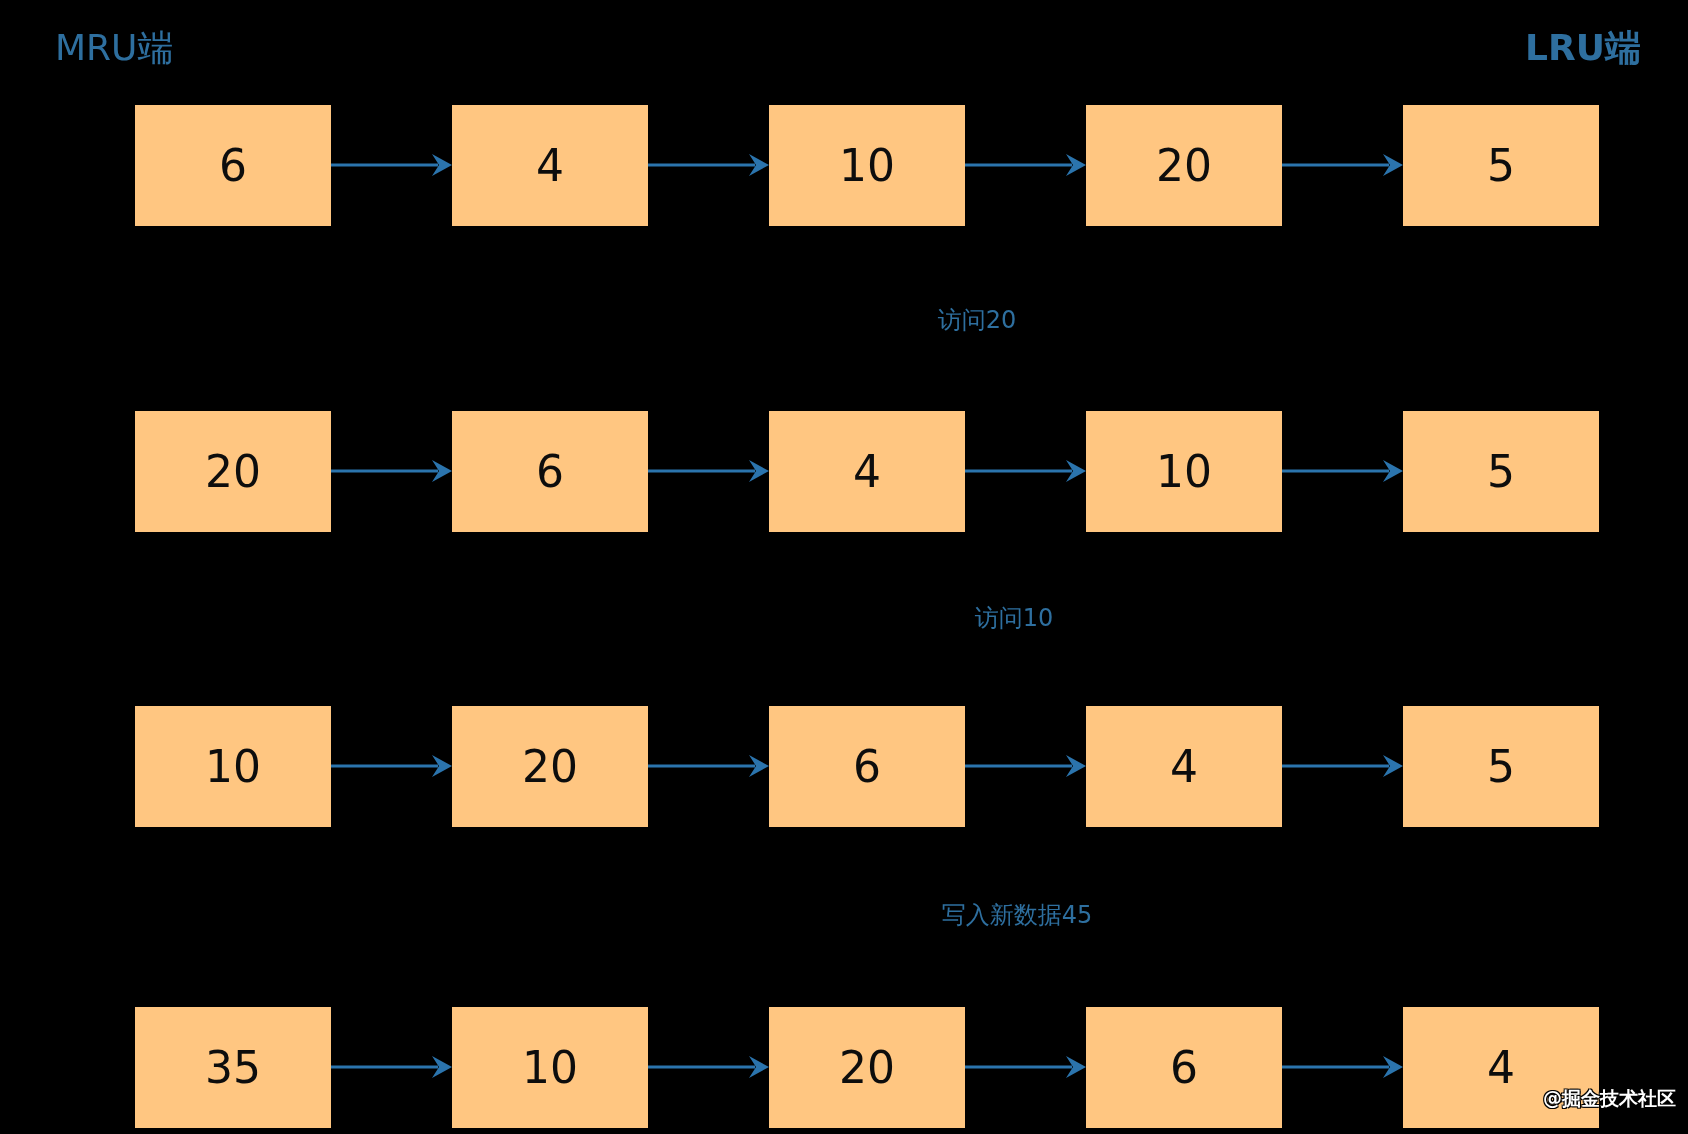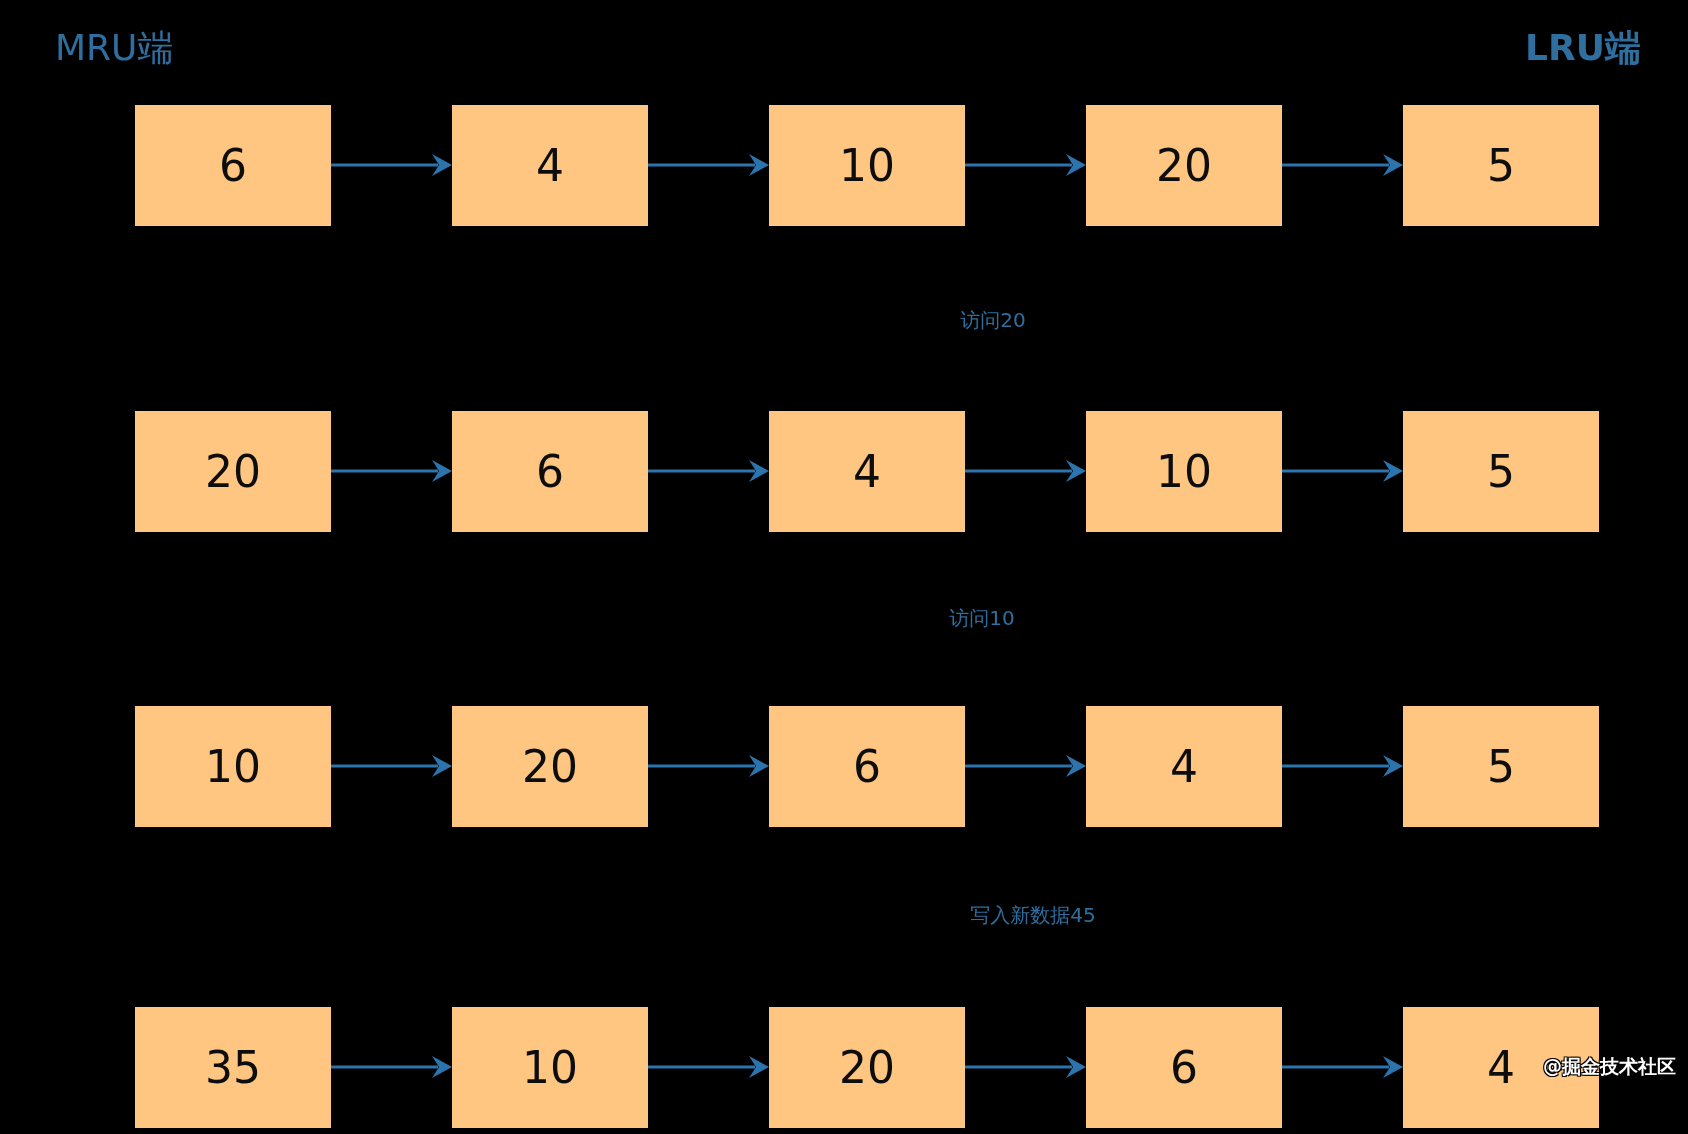--- a/index.html
+++ b/index.html
@@ -40,31 +40,30 @@
 
   .arrow{position:absolute;width:121px;height:26px;overflow:visible;}
   .g0{left:331px}.g1{left:648px}.g2{left:965px}.g3{left:1282px}
   .arrow.ar0{top:152px}.arrow.ar1{top:458px}.arrow.ar2{top:753px}.arrow.ar3{top:1054px}
   .arrow line{stroke:var(--arrow);stroke-width:3px;}
   .arrow path{fill:var(--arrow);}
 
   .caption{
     position:absolute;
     transform:translate(-50%,-50%);
-    font-size:20px;line-height:34px;
+    font-size:24px;line-height:34px;
     color:var(--label-text);
     white-space:nowrap;
-    margin-left:16px;
   }
   .caption.cap0{left:977px;top:320px;}
-  .caption.cap1{left:966px;top:618px;}
+  .caption.cap1{left:1014px;top:618px;}
   .caption.cap2{left:1017px;top:915px;}
 
   .watermark{
-    position:absolute;left:1543px;top:1054px;
+    position:absolute;left:1543px;top:1086px;
     font-size:19px;line-height:24px;font-weight:bold;
     color:var(--watermark-text);
     text-shadow:-1px -1px 0 var(--watermark-outline),1px -1px 0 var(--watermark-outline),
                 -1px 1px 0 var(--watermark-outline),1px 1px 0 var(--watermark-outline);
     white-space:nowrap;
   }
 </style>
 </head>
 <body>
 

